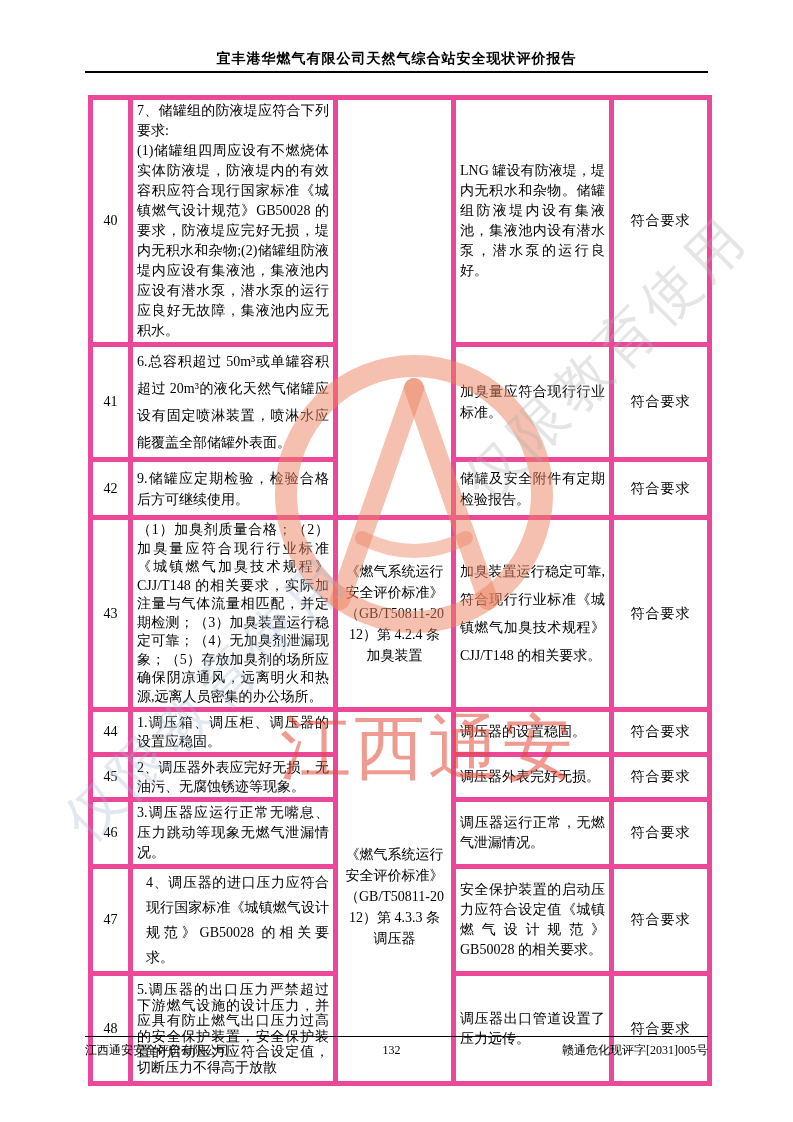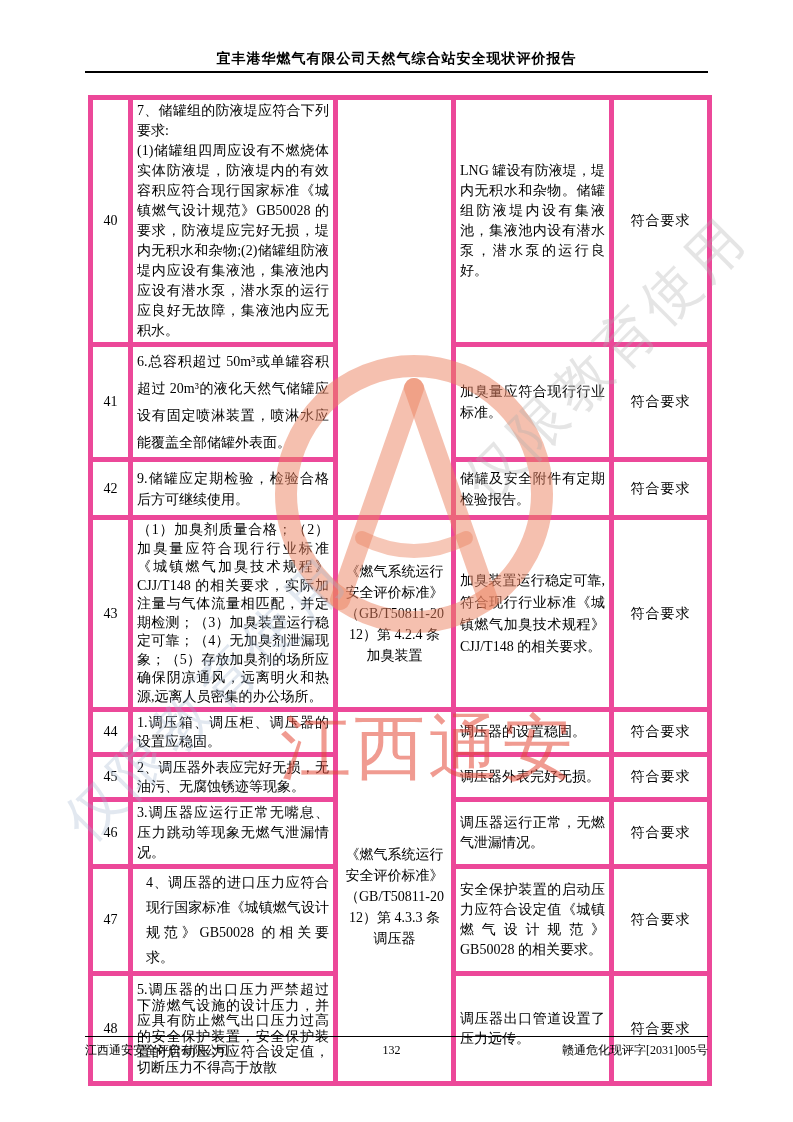--- a/index.html
+++ b/index.html
@@ -37,21 +37,21 @@
   tr.r46{ height:65px; }  tr.r47{ height:84px; }  tr.r48{ height:110px; }
 
   tr.r40 td.req{ line-height:20px; }
   tr.r41 td.req{ line-height:27px; }
   tr.r42 td.req{ line-height:21px; }
   tr.r43 td.req{ line-height:18.5px; }
   tr.r44 td.req, tr.r45 td.req{ line-height:19px; }
   tr.r46 td.req{ line-height:20px; }
   tr.r47 td.req{ line-height:25px;padding-left:13px; }
   tr.r48 td.req{ line-height:15.5px; }
-  tr.r43 td.find{ line-height:22px; }
+  tr.r43 td.find{ line-height:28px; }
   tr.r41 td.find, tr.r42 td.find{ line-height:21px; }
 
   
   .footer-rule{ position:absolute; left:85px; top:1036px; width:623px; border-top:1px solid #000; }
   .footer{
     position:absolute; left:85px; top:1042px; width:623px;
     font-size:12px; display:flex; justify-content:space-between; align-items:baseline;
   }
   .footer .fl{ width:220px; text-align:left; }
   .footer .fc{ width:120px; text-align:center; }

